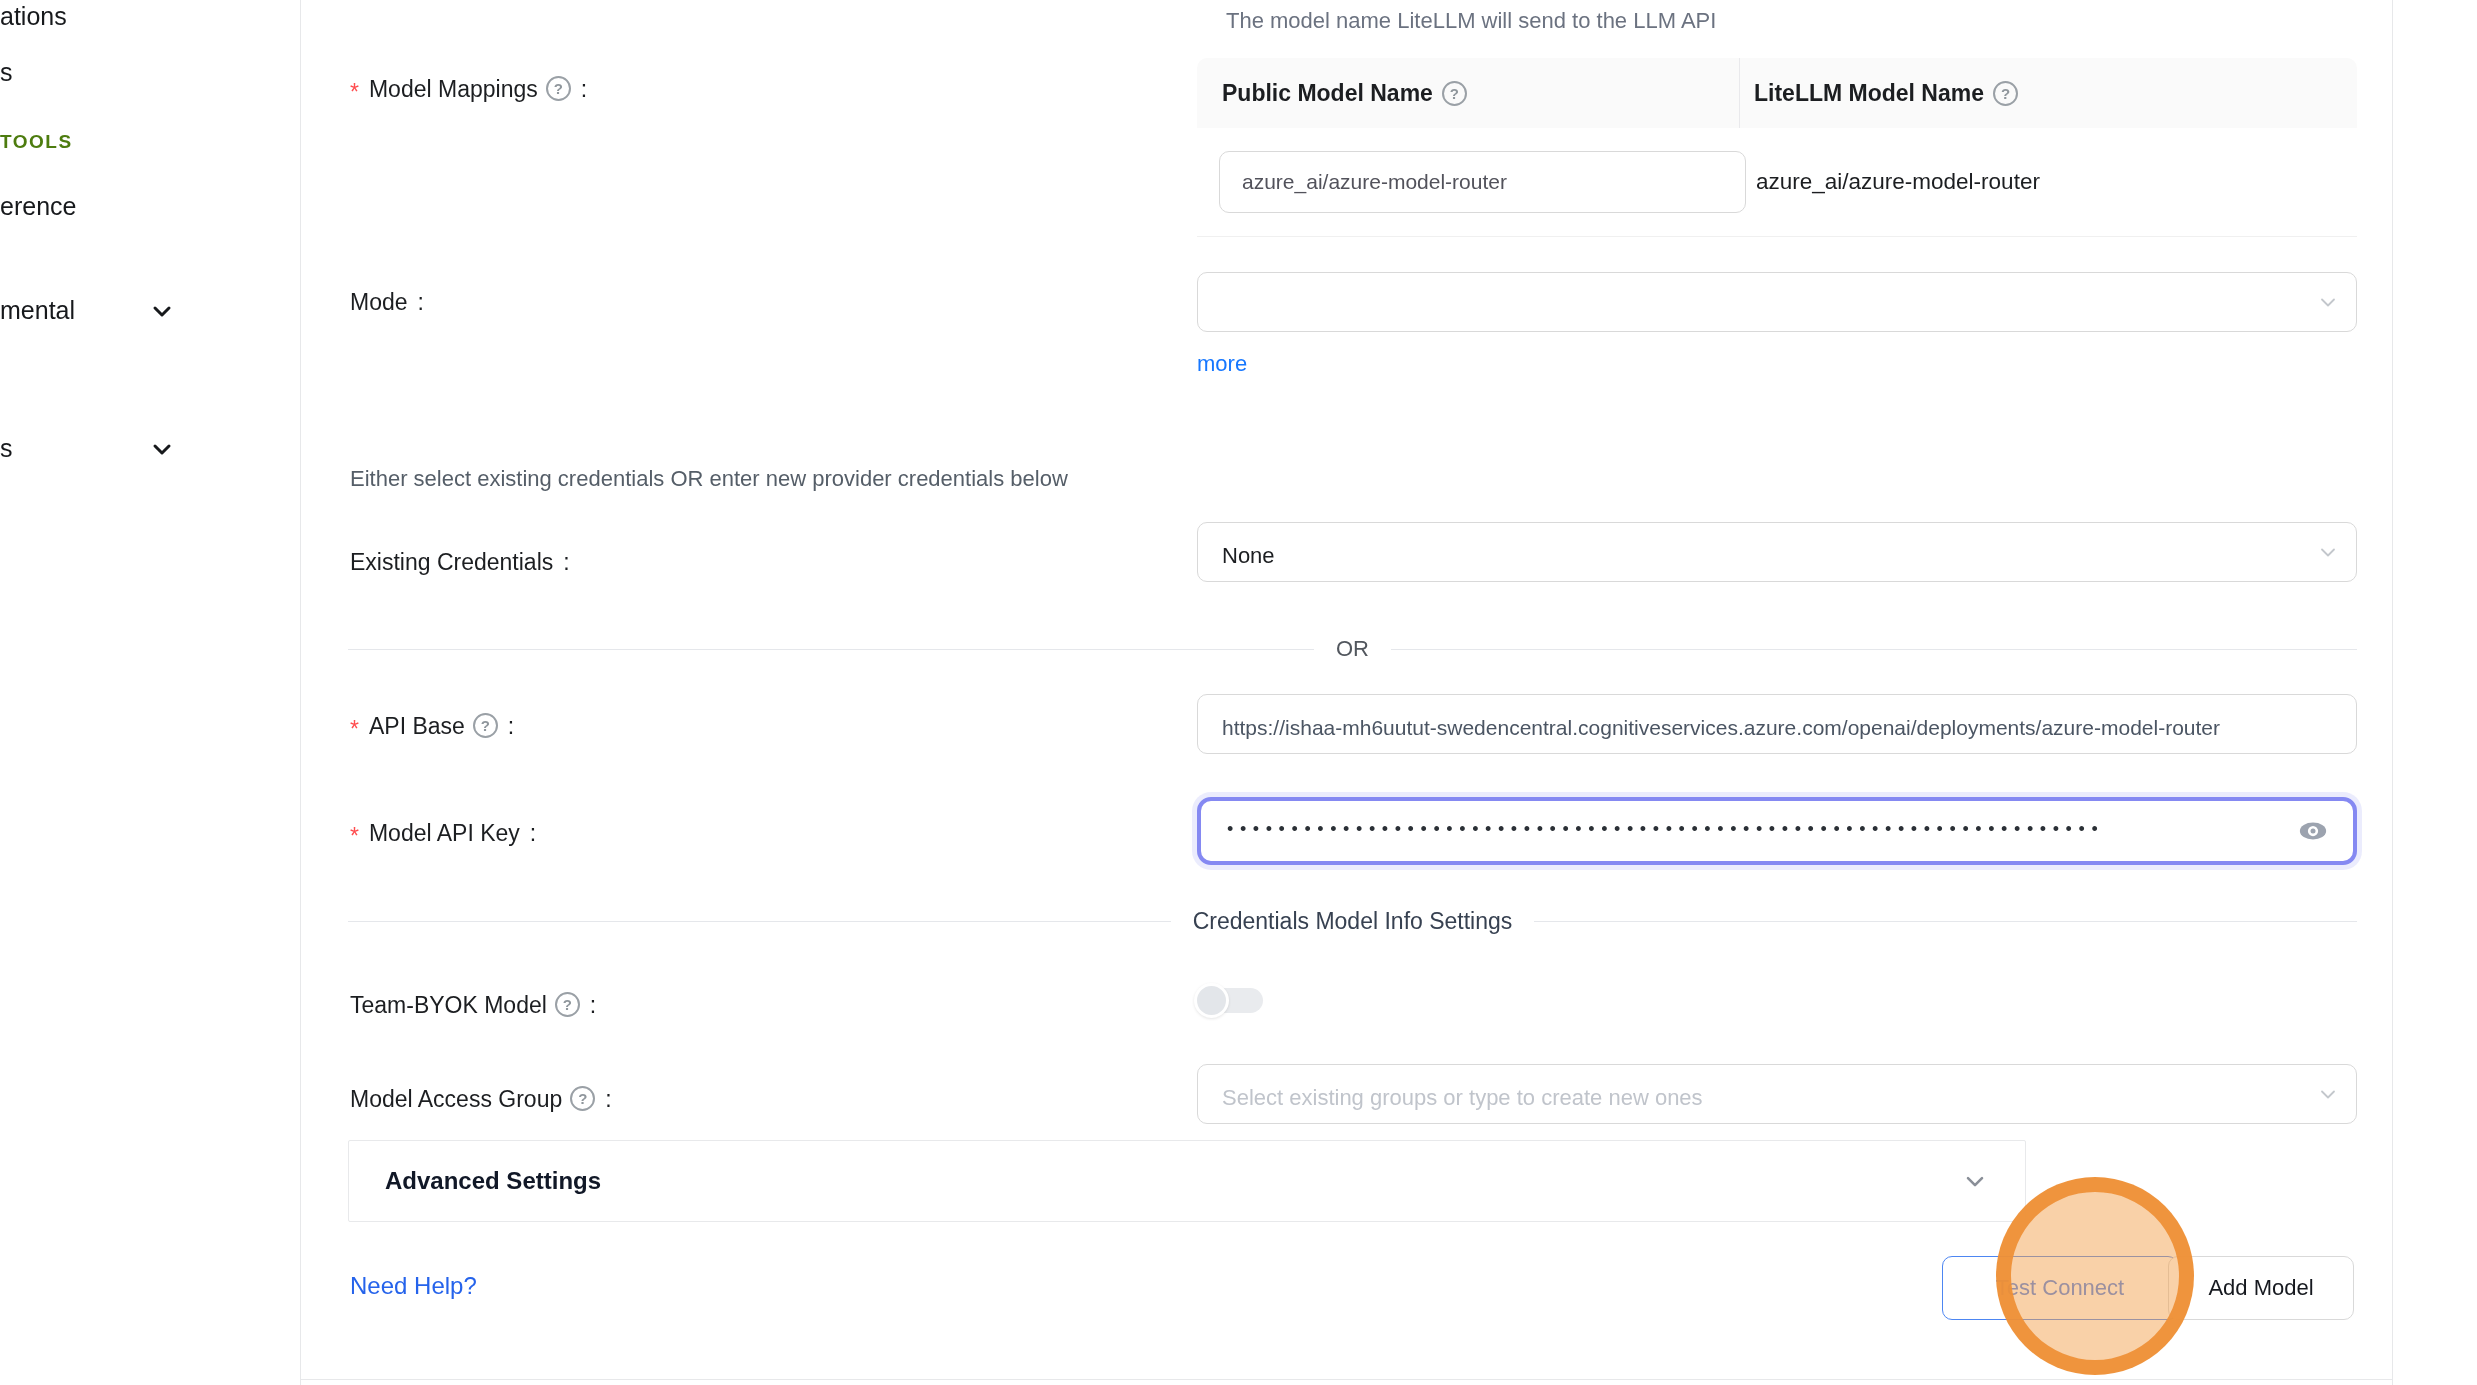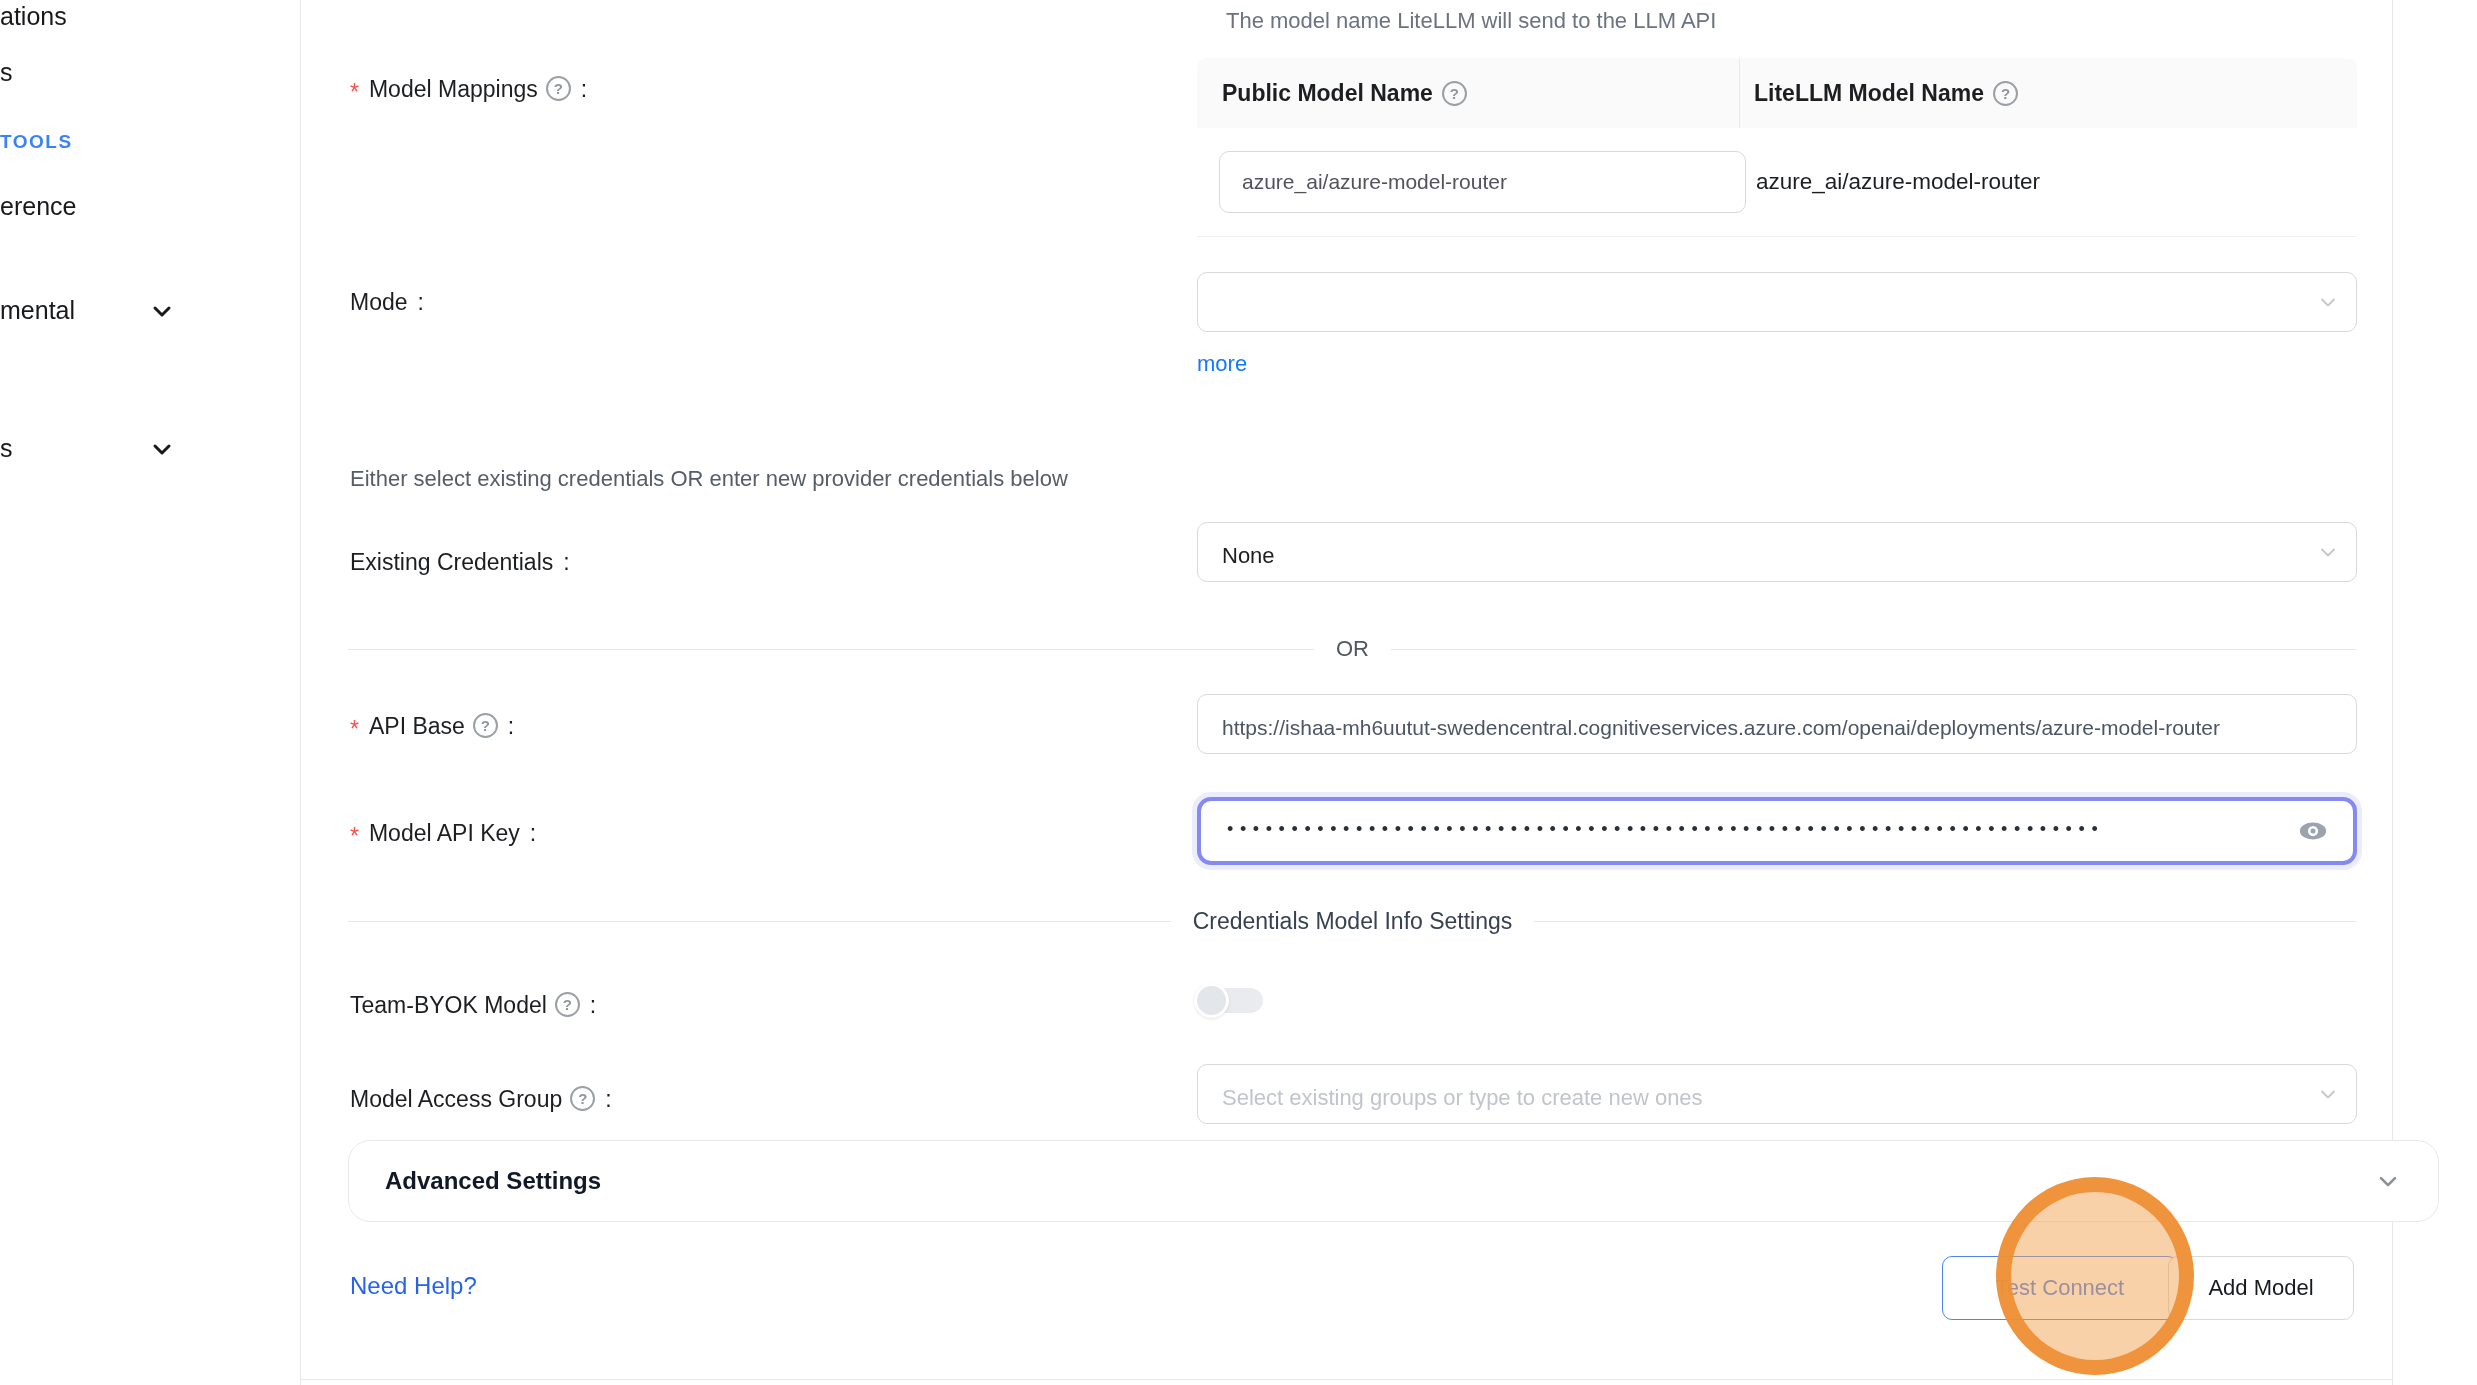--- a/index.html
+++ b/index.html
@@ -6,21 +6,21 @@
   html,body { width:2477px; height:1385px; background:#ffffff;
     font-family:"Liberation Sans", sans-serif; color:#17191c; overflow:hidden; }
   .canvas { position:relative; width:2477px; height:1385px; background:#fff; }
 
   
   .vline { position:absolute; top:0; bottom:0; width:1px; background:#e7e8ea; }
   .hline-bottom { position:absolute; height:1px; background:#e7e8ea; }
 
   
   .side-item { position:absolute; font-size:25px; font-weight:500; color:#17191c; }
-  .side-section { position:absolute; font-size:19px; font-weight:700; letter-spacing:1.5px; color:#3b82f6; }
+  .side-section { position:absolute; font-size:19px; font-weight:700; letter-spacing:1.5px; color:#4d7c0f; }
   .side-chev { position:absolute; width:24px; height:24px; }
 
   
   .row-label { position:absolute; display:flex; align-items:flex-start; gap:8px; font-size:23px; color:#1c1e21; }
   .req::before { content:"*"; color:#ff4d4f; font-size:23px; position:relative; top:3px; margin-right:2px; }
   .colon::before { content:":"; margin-left:2px; color:#1c1e21; }
   .qicon { width:25px; height:25px; border:2px solid #9aa0a6; border-radius:50%;
     display:inline-flex; align-items:center; justify-content:center;
     font-size:15px; font-weight:700; color:#8f969c; }
   .qicon::before { content:"?"; }
@@ -62,22 +62,22 @@
   .dots { font-size:18px; letter-spacing:6.6px; color:#2b3036; white-space:nowrap; overflow:hidden; transform:translateY(-2px); }
   .eye { position:absolute; right:22px; top:50%; transform:translateY(-50%); cursor:pointer; }
 
   
   .switch { position:absolute; left:1197px; top:988px; width:66px; height:25px;
     background:#e9ebee; border-radius:14px; cursor:pointer; }
   .knob { position:absolute; left:-3px; top:-5px; width:35px; height:35px; border-radius:50%;
     background:#e3e6ea; border:3px solid #ffffff; box-shadow:0 1px 3px rgba(0,0,0,0.10); }
 
   
-  .adv-card { position:absolute; left:348px; top:1140px; width:2091px; height:82px;
-    border:1.5px solid #e8e9eb; border-radius:22px; background:#fff;
+  .adv-card { position:absolute; left:348px; top:1140px; width:1678px; height:82px;
+    border:1.5px solid #e8e9eb; border-radius:2px; background:#fff;
     display:flex; align-items:center; padding:0 36px; cursor:pointer; }
   .adv-title { font-size:24px; font-weight:700; color:#111827; }
   .adv-card .chev2 { margin-left:auto; }
 
   
   .need-help { position:absolute; left:350px; top:1272px; font-size:24px; color:#2563eb; text-decoration:none; cursor:pointer; }
   .btn { position:absolute; top:1256px; height:64px; border-radius:10px; background:#fff;
     display:flex; align-items:center; justify-content:center; font-size:22px; cursor:pointer;
     font-family:"Liberation Sans",sans-serif; }
   .btn-test { left:1942px; width:236px; border:1.5px solid #4d86f2; color:#4b82ef; }

